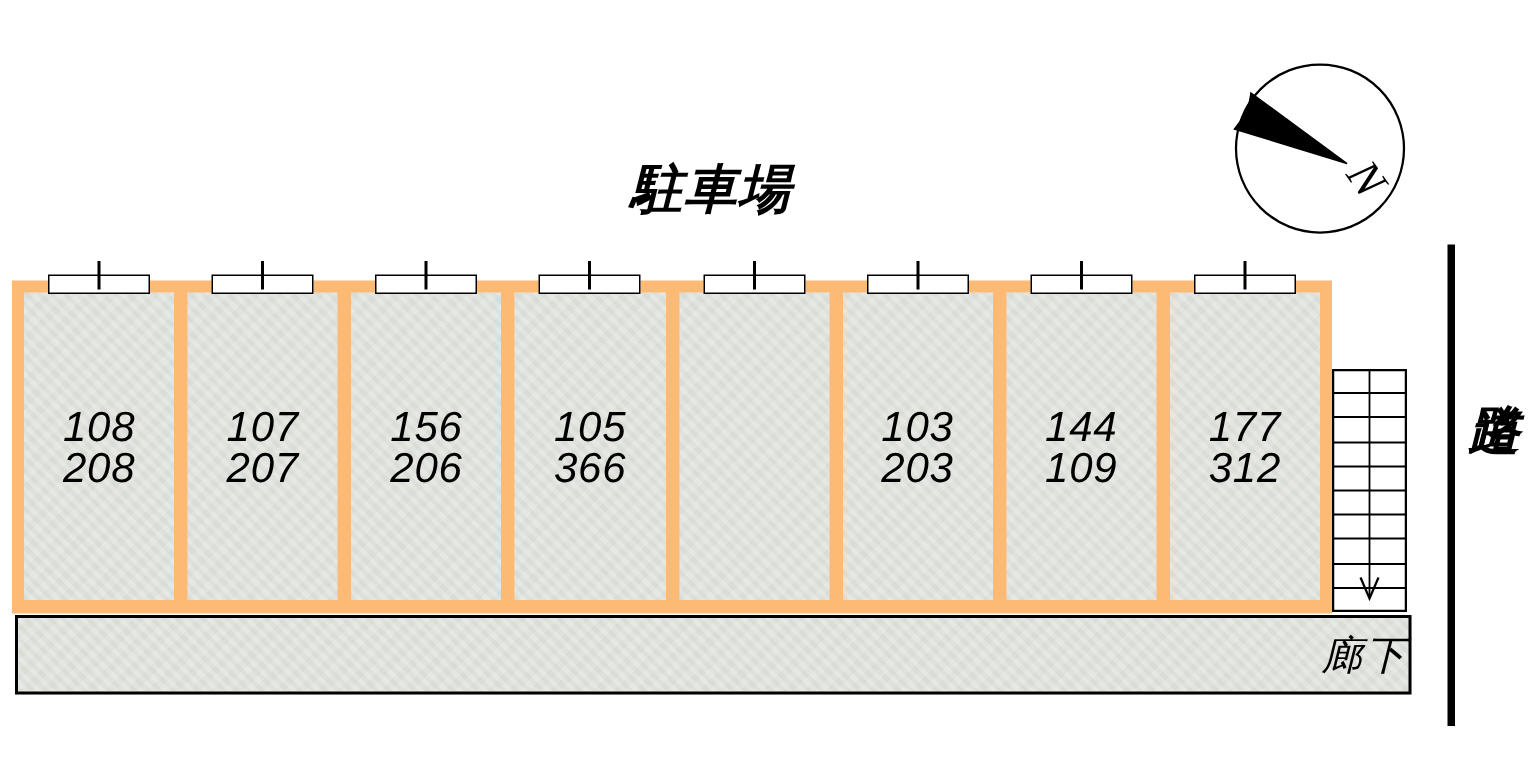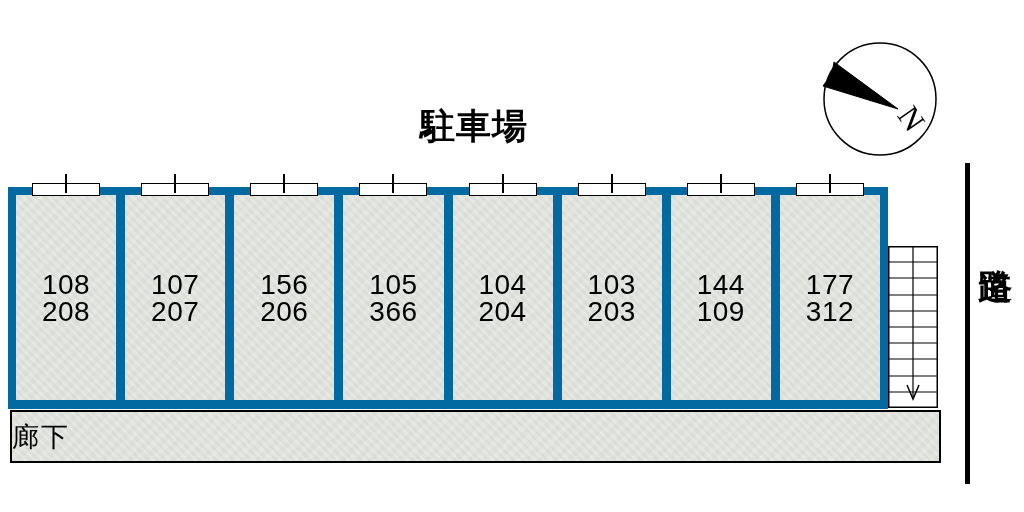--- a/index.html
+++ b/index.html
@@ -8,20 +8,21 @@
     background: #ffffff;
     font-family: "Liberation Sans", sans-serif;
   }
   .canvas {
     position: relative;
     width: 1024px;
     height: 484px;
     background: #ffffff;
     overflow: hidden;
     color: #000;
+    font-style: italic;
   }
 
   
   .plan-title {
     position: absolute;
     left: 474px;
     top: 103px;
     transform: translateX(-50%);
     font-size: 35px;
     font-weight: bold;
@@ -37,21 +38,21 @@
       repeating-linear-gradient(-45deg, rgba(120,125,115,0.04) 0 5px, rgba(255,255,255,0.04) 5px 10px);
   }
 
   
   .building {
     position: absolute;
     left: 8px;
     top: 187px;
     width: 880px;
     height: 222px;
-    background: #0369a1;
+    background: #fdba74;
     box-sizing: border-box;
     display: flex;
     padding: 8px 8px 9px 8px;
     gap: 9px;
   }
   .unit {
     position: relative;
     flex: 1 1 0;
     display: flex;
     align-items: center;
@@ -91,21 +92,21 @@
   .corridor {
     position: absolute;
     left: 10px;
     top: 410px;
     width: 931px;
     height: 53px;
     box-sizing: border-box;
     border: 2px solid #000;
     display: flex;
     align-items: center;
-    justify-content: flex-start;
+    justify-content: flex-end;
   }
   .corridor-label {
     font-size: 27px;
     letter-spacing: 2px;
   }
 
   
   .stairs-svg {
     position: absolute;
     left: 888px;
@@ -195,24 +196,20 @@
       </div>
       <div class="room-label">
         <span>105</span>
         <span>366</span>
       </div>
     </div>
 
     <div class="unit paper">
       <div class="window">
         <div class="window-tick"></div>
-      </div>
-      <div class="room-label">
-        <span>104</span>
-        <span>204</span>
       </div>
     </div>
 
     <div class="unit paper">
       <div class="window">
         <div class="window-tick"></div>
       </div>
       <div class="room-label">
         <span>103</span>
         <span>203</span>

